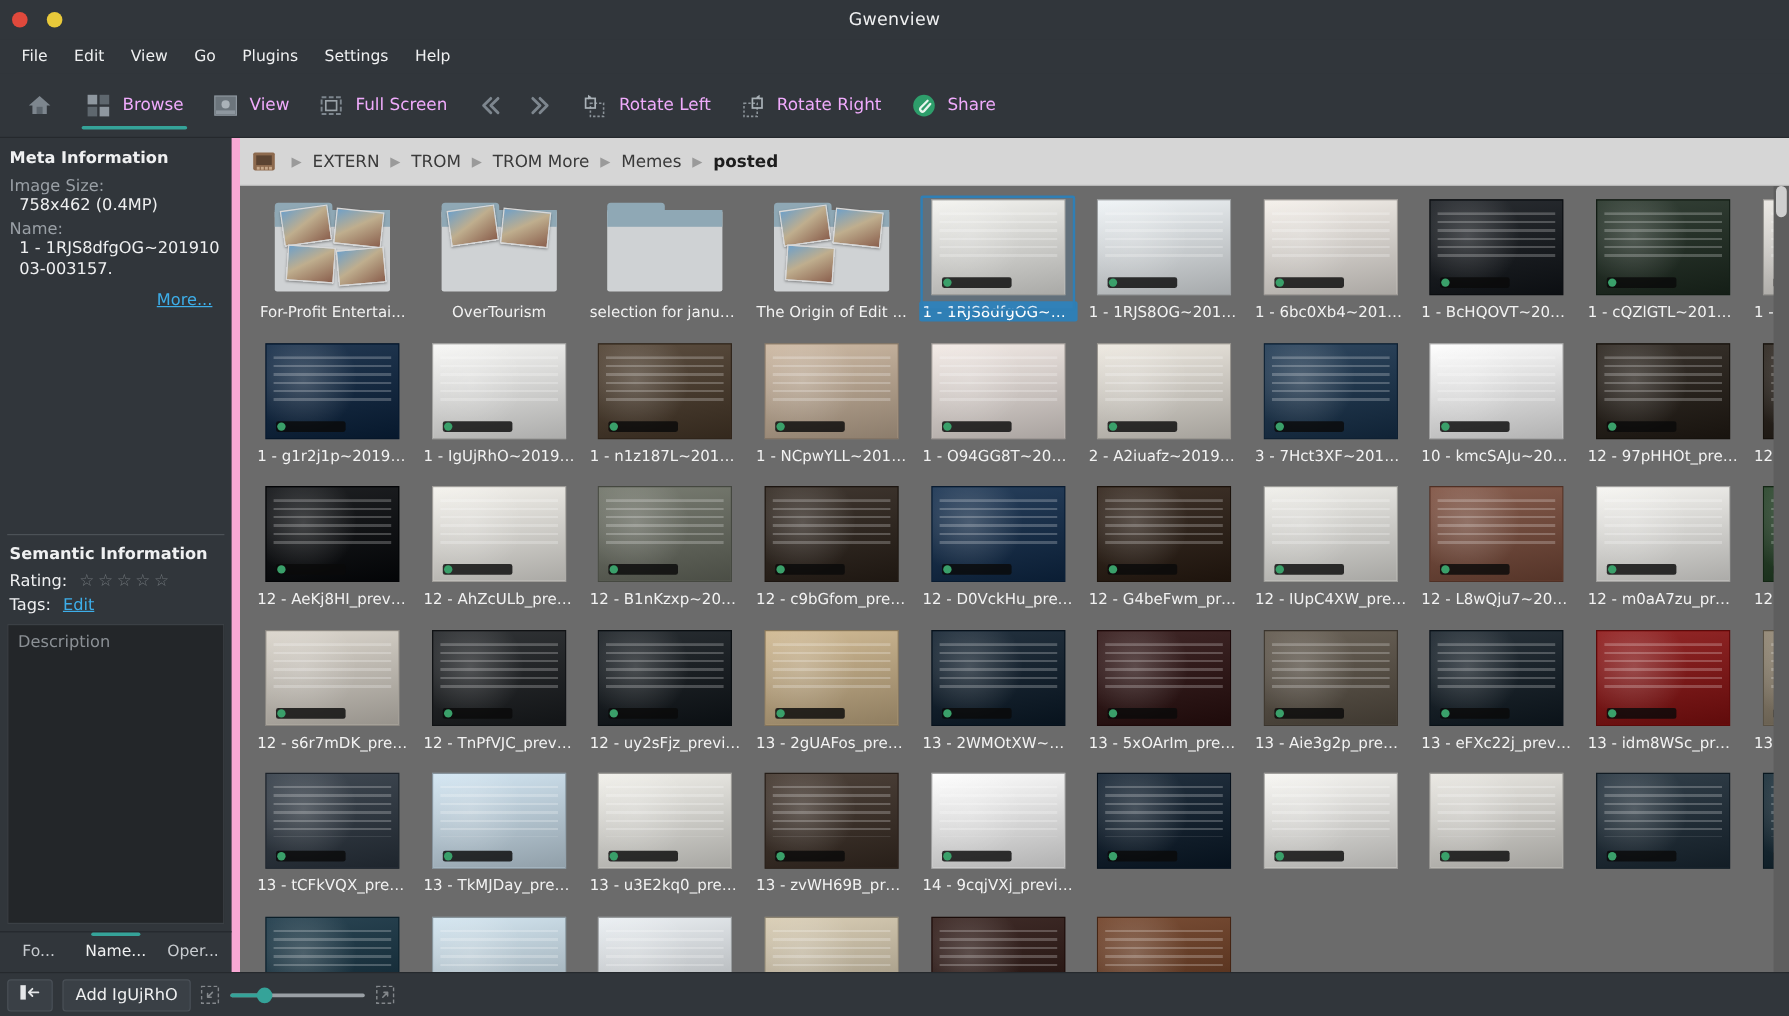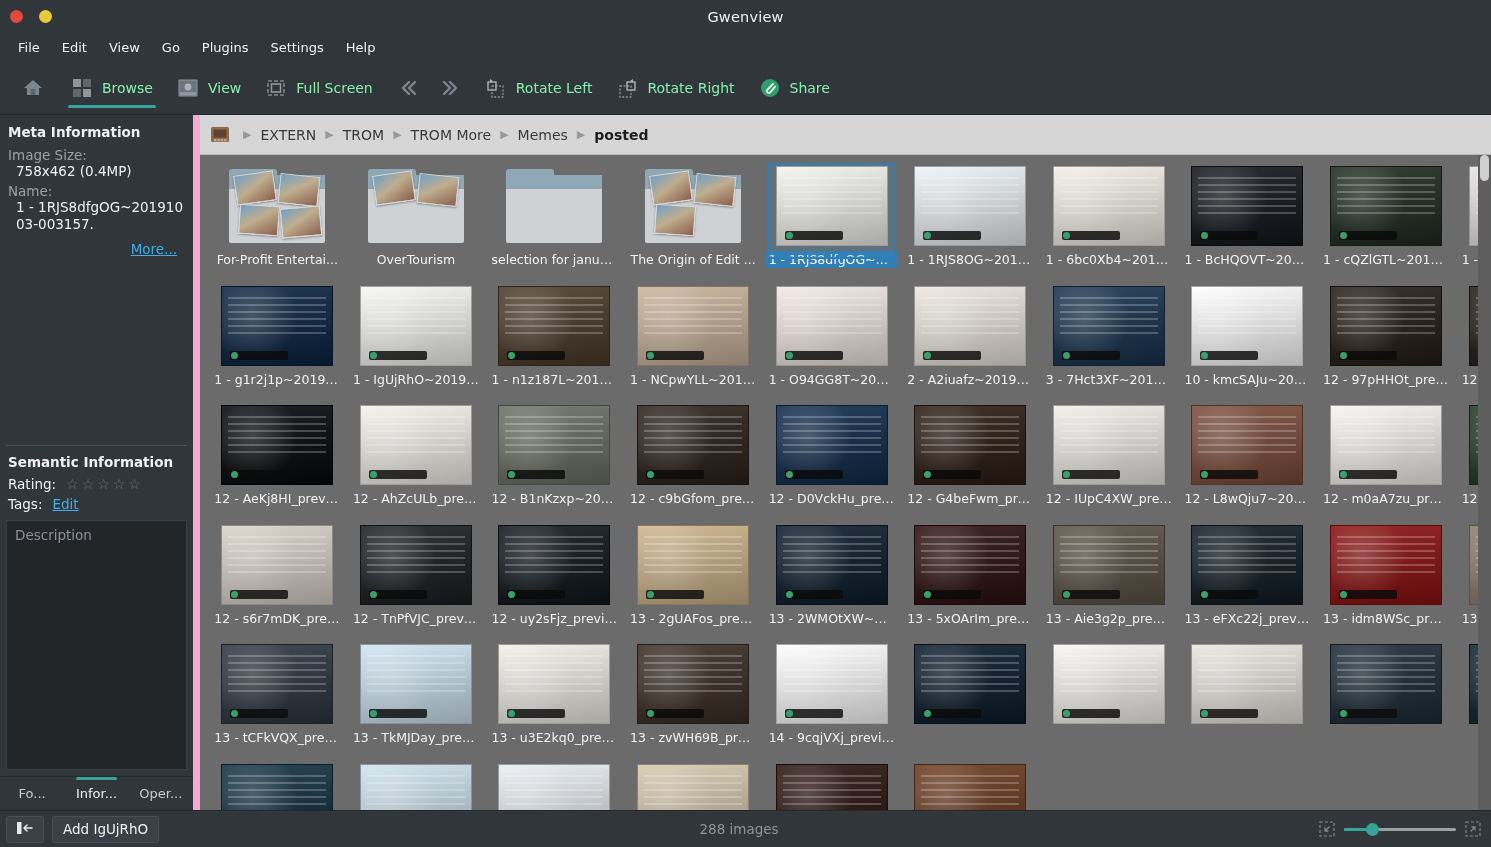--- a/index.html
+++ b/index.html
@@ -29,21 +29,21 @@
   .menu-item { font-size: 13px; color: #eff0f1; padding: 4px 10px; border-radius: 2px; cursor: default; }
 
   
   .toolbar {
     height: 54px; background: #31363b; display: flex; align-items: center;
     padding-left: 8px; gap: 2px; flex: 0 0 54px;
     border-bottom: 1px solid #25292d;
   }
   .tb-item {
     display: flex; align-items: center; gap: 9px;
-    padding: 6px 11px; border-radius: 3px; font-size: 14px; color: #86efac;
+    padding: 6px 11px; border-radius: 3px; font-size: 14px; color: #f0abfc;
     position: relative; height: 42px; cursor: default;
   }
   .tb-item.active::after {
     content: ''; position: absolute; left: 8px; right: 8px; bottom: 1px; height: 3px;
     background: #3daee9; background: #35a399; border-radius: 2px;
   }
   .tb-item .lbl { white-space: nowrap; }
   .ico { width: 22px; height: 22px; display: inline-block; flex: 0 0 22px; }
   .ico svg { display: block; width: 22px; height: 22px; }
 
@@ -302,21 +302,21 @@
         </div>
         <div class="sem-row">
           <span class="k">Tags:</span>
           <span class="link">Edit</span>
         </div>
         <div class="desc-box">Description</div>
       </div>
 
       <div class="side-tabs">
         <div class="side-tab">Fo...</div>
-        <div class="side-tab active">Infor...</div>
+        <div class="side-tab active">Name...</div>
         <div class="side-tab">Oper...</div>
       </div>
     </div>
 
     <div class="main">
 
       <div class="breadcrumb">
         <span class="bc-icon">
           <svg viewBox="0 0 24 22" width="24" height="22">
             <rect x="3" y="3" width="18" height="15" rx="1.5" fill="#8d6a4e"></rect>
@@ -955,21 +955,20 @@
   <div class="statusbar">
     <div class="sb-btn icon-only">
       <span>
         <svg width="18" height="14" viewBox="0 0 18 14">
           <rect x="1" y="1" width="4.5" height="12" fill="#e5e7e9"></rect>
           <path d="M16 7 H8.5 M11 4 L8 7 L11 10" fill="none" stroke="#e5e7e9" stroke-width="1.5" stroke-linecap="round" stroke-linejoin="round"></path>
         </svg>
       </span>
     </div>
     <div class="sb-btn">Add IgUjRhO</div>
-    <div class="sb-count">288 images</div>
     <div class="zoom-group">
       <span class="zoom-ico">
         <svg width="16" height="16" viewBox="0 0 16 16">
           <rect x="1" y="1" width="14" height="14" fill="none" stroke="#c6cacd" stroke-width="1.2" stroke-dasharray="3 2"></rect>
           <path d="M10 6 L6 10 M6 10 H9 M6 10 V7" fill="none" stroke="#c6cacd" stroke-width="1.3" stroke-linecap="round"></path>
         </svg>
       </span>
       <span class="slider">
         <span class="track"></span>
         <span class="fill"></span>

